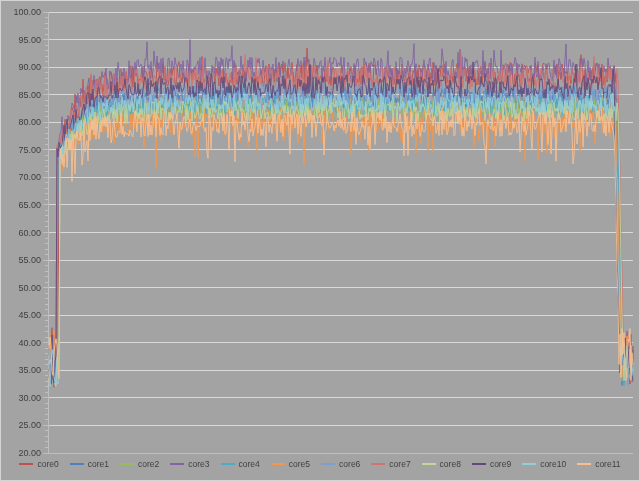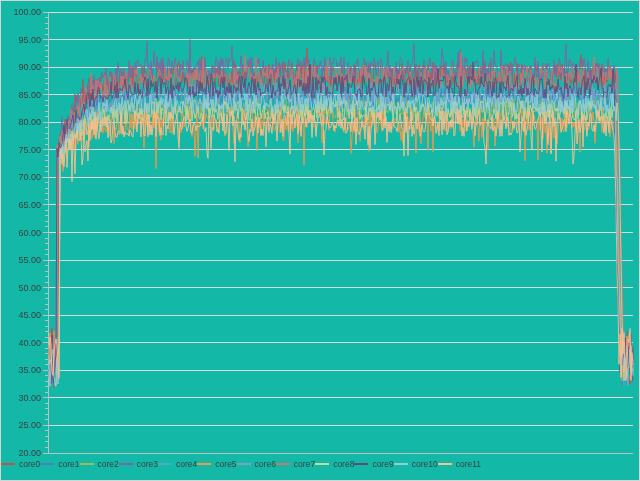--- a/index.html
+++ b/index.html
@@ -7,34 +7,34 @@
     width:640px;height:481px;
     background:#ffffff;
     font-family:"Liberation Sans", sans-serif;
     position:relative;
     overflow:hidden;
   }
   .chart-frame{
     position:absolute;
     left:0;top:0;right:0;bottom:0;
     border:1px solid #d4d4d4;
-    background:#14b8a6;
+    background:#a3a3a3;
     box-sizing:border-box;
   }
   #plot{position:absolute;left:0;top:0;}
   #legend{
     position:absolute;
     left:0;right:0;
     top:455px;
     height:16px;
     display:flex;
     flex-direction:row;
-    justify-content:flex-start;
+    justify-content:center;
     align-items:center;
-    gap:0;
+    gap:11px;
   }
   .legend-item{
     display:flex;
     align-items:center;
     gap:4px;
     white-space:nowrap;
   }
   .legend-marker{
     width:14px;
     height:2px;

